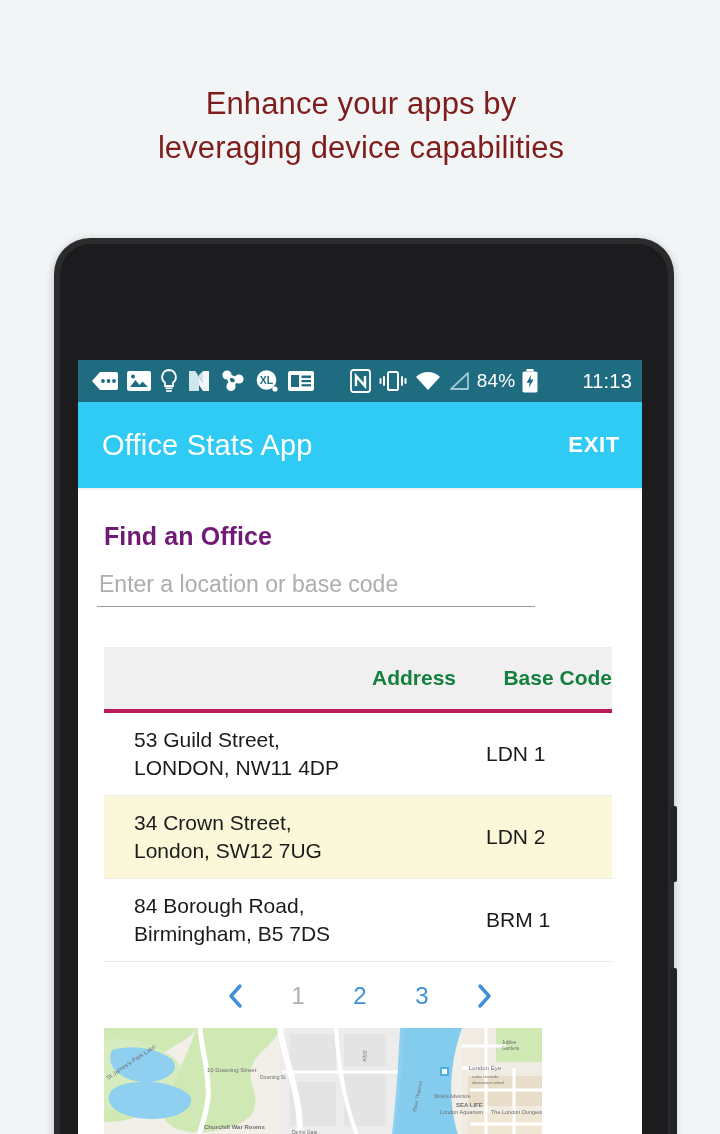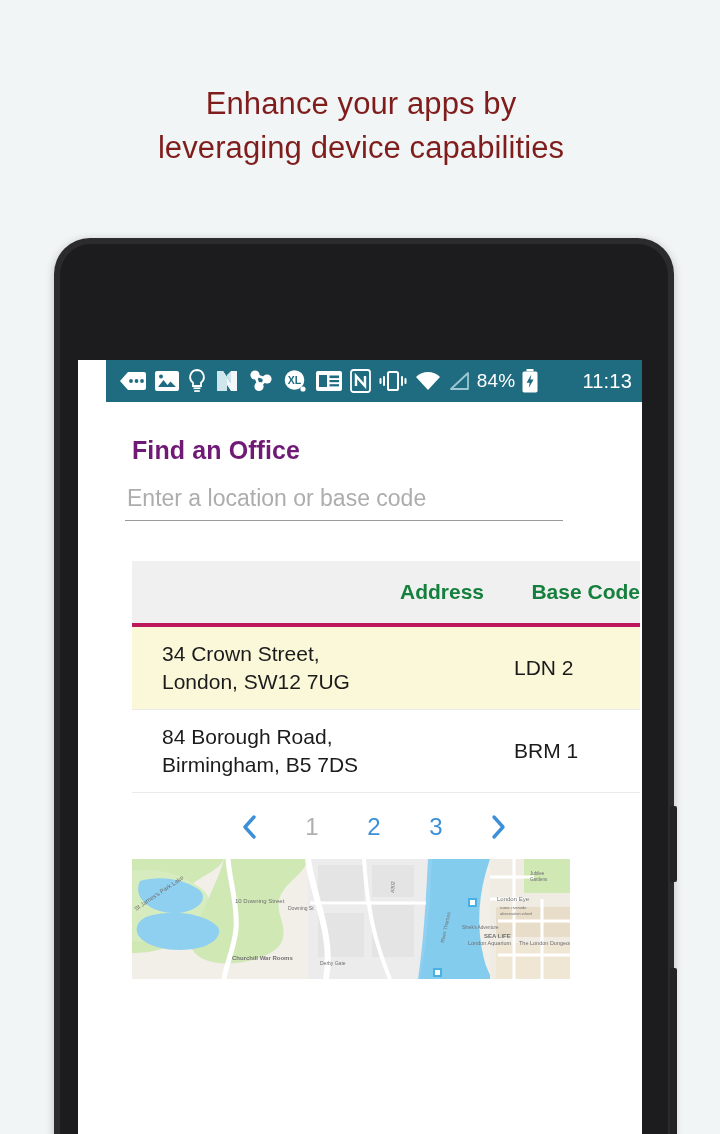--- a/index.html
+++ b/index.html
@@ -63,21 +63,20 @@
   }
   .side-btn.pwr  { top:568px; height:76px; }
   .side-btn.vol  { top:730px; height:170px; }
 
   
   .screen {
     position:absolute; left:78px; top:360px;
     width:564px; height:774px;
     background:#ffffff;
     overflow:hidden;
-    padding-left:28px;
   }
 
   
   .statusbar {
     position:relative;
     height:42px; width:100%;
     background:#1f6b80;
     display:flex; align-items:center;
     padding:0 10px 0 14px;
     color:#ffffff;
@@ -255,20 +254,24 @@
         <span class="sb-txt">84%</span>
         <svg class="sb-ico" width="16" height="24" viewBox="0 0 16 24">
             <rect x="4.5" y="0" width="7" height="2.4" fill="#fff"></rect>
             <rect x="0.5" y="2.4" width="15" height="21" rx="1.6" fill="#fff"></rect>
             <path d="M9.3 5.5L4.6 13.8h3.1l-1 5.3 4.9-8.6H8.4z" fill="#1f6b80"></path>
           </svg>
         <span class="sb-time">11:13</span>
       </div>
     </div>
 
+    <div class="appbar">
+      <div class="app-title">Office Stats App</div>
+      <div class="exit-btn">EXIT</div>
+    </div>
 
     <div class="content">
 
       <div class="find-title">Find an Office</div>
 
       <div class="search-wrap">
         <input class="search-input" type="text" placeholder="Enter a location or base code" style="">
       </div>
 
       <table class="tbl">
@@ -276,20 +279,27 @@
             <col class="col1">
             <col class="col2">
           </colgroup>
         <thead>
           <tr>
             <th>Address</th>
             <th class="c2">Base Code</th>
           </tr>
         </thead>
         <tbody>
+          <tr>
+            <td>
+              <span class="addr-l">53 Guild Street,</span>
+              <span class="addr-l">LONDON, NW11 4DP</span>
+            </td>
+            <td class="c2">LDN 1</td>
+          </tr>
           <tr class="hl">
             <td>
               <span class="addr-l">34 Crown Street,</span>
               <span class="addr-l">London, SW12 7UG</span>
             </td>
             <td class="c2">LDN 2</td>
           </tr>
           <tr>
             <td>
               <span class="addr-l">84 Borough Road,</span>

